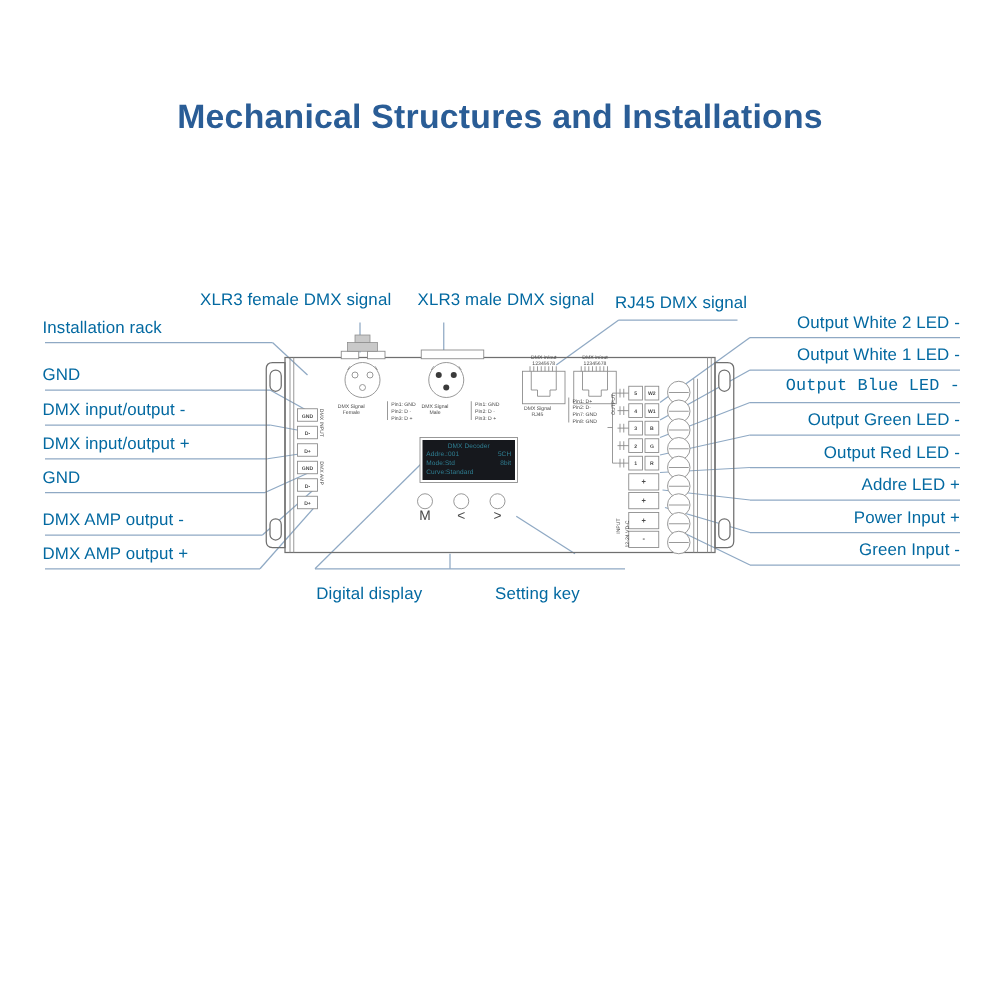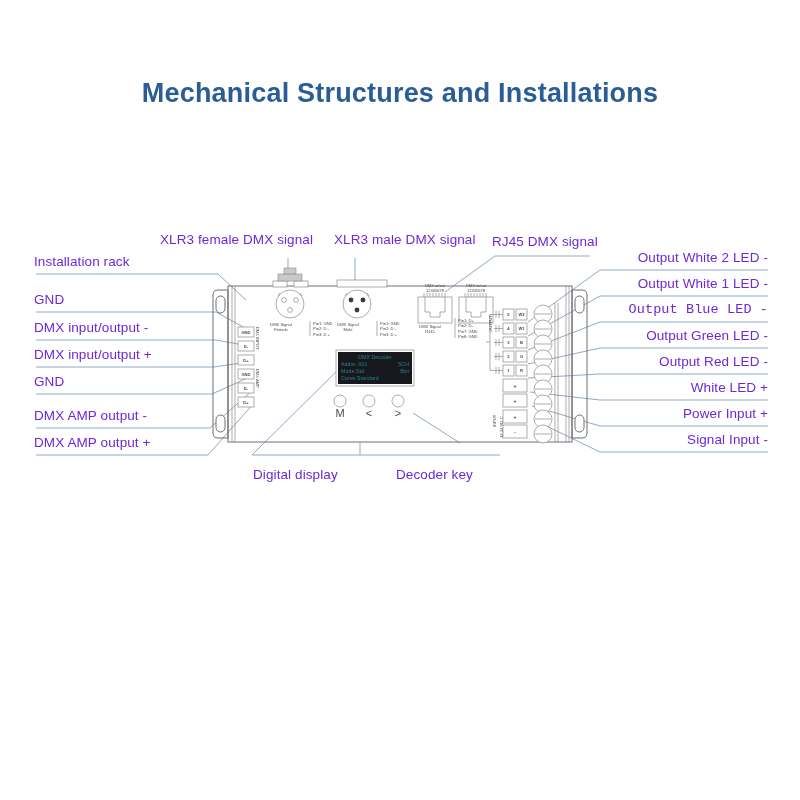--- a/index.html
+++ b/index.html
@@ -11,21 +11,21 @@
   #stage{position:absolute;left:0;top:0;width:800px;height:800px;}
 
   
   .title{
     position:absolute;left:0;top:78px;width:800px;text-align:center;
     font-size:27px;font-weight:bold;color:#2a5d96;letter-spacing:.2px;
   }
 
   
   .lbl{
-    position:absolute;color:#6d28d9;font-size:13.5px;
+    position:absolute;color:#0369a1;font-size:13.5px;
     font-family:"Liberation Sans", sans-serif;white-space:nowrap;
     letter-spacing:.1px;
   }
   .lbl.left{left:34px;text-align:left;}
   .lbl.right{right:32px;text-align:left;}
   .lbl.top{text-align:center;}
 
   
   svg.layer{position:absolute;left:0;top:0;width:800px;height:800px;overflow:visible;}
 
@@ -407,24 +407,24 @@
   <div class="lbl left" style="top:347px;text-align:center;">DMX input/output +</div>
   <div class="lbl left" style="top:374px;">GND</div>
   <div class="lbl left" style="top:408px;">DMX AMP output -</div>
   <div class="lbl left" style="top:435px;">DMX AMP output +</div>
 
   <div class="lbl right" style="top:250px;">Output White 2 LED -</div>
   <div class="lbl right" style="top:276px;">Output White 1 LED -</div>
   <div class="lbl right" style="top:302px;font-family:Liberation Mono, monospace;">Output Blue LED -</div>
   <div class="lbl right" style="top:328px;">Output Green LED -</div>
   <div class="lbl right" style="top:354px;margin-left:40px;">Output Red LED -</div>
-  <div class="lbl right" style="top:380px;">White LED +</div>
+  <div class="lbl right" style="top:380px;">Addre LED +</div>
   <div class="lbl right" style="top:406px;">Power Input +</div>
-  <div class="lbl right" style="top:432px;">Signal Input -</div>
+  <div class="lbl right" style="top:432px;">Green Input -</div>
 
   <div class="lbl top" style="left:160px;top:232px;">XLR3 female DMX signal</div>
   <div class="lbl top" style="left:334px;top:232px;">XLR3 male DMX signal</div>
   <div class="lbl top" style="left:492px;top:234px;">RJ45 DMX signal</div>
 
   <div class="lbl" style="left:253px;top:467px;">Digital display</div>
-  <div class="lbl" style="left:396px;top:467px;">Decoder key</div>
+  <div class="lbl" style="left:396px;top:467px;">Setting key</div>
 
 </div>
 
 </body></html>

